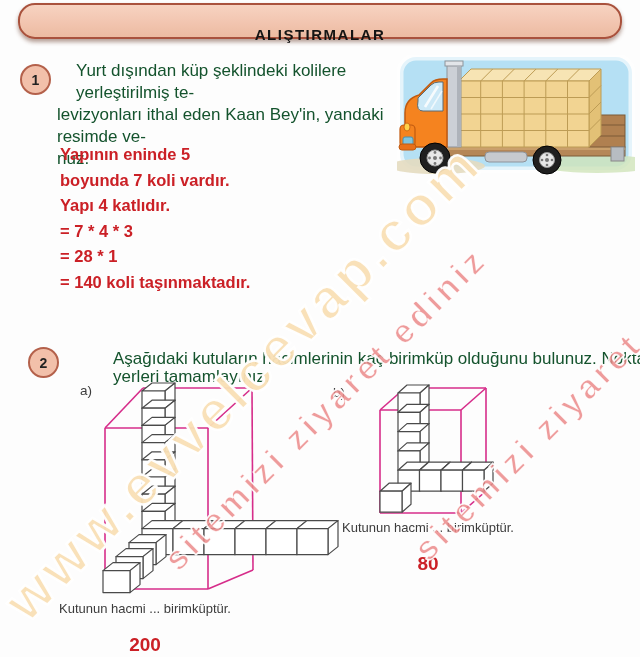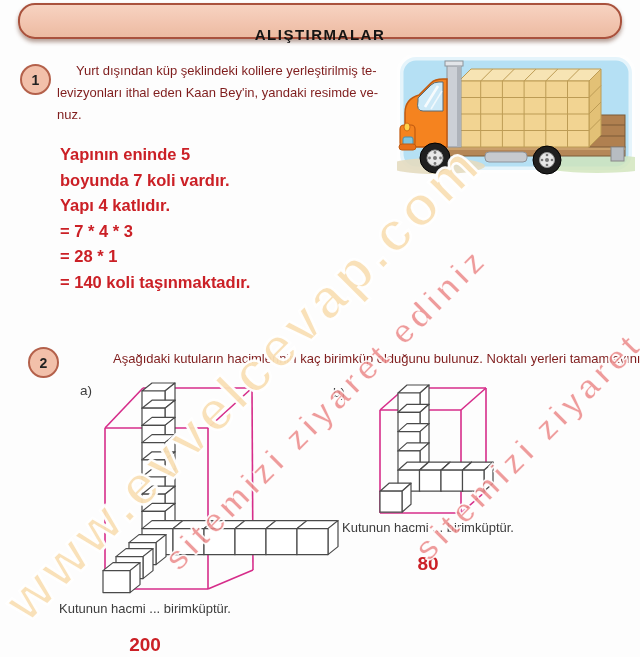--- a/index.html
+++ b/index.html
@@ -23,21 +23,21 @@
   
   .qbadge{
     position:absolute;width:27px;height:27px;border-radius:50%;
     background:#f2c0aa;border:2px solid #b4614b;
     display:flex;align-items:center;justify-content:center;
     font-weight:bold;font-size:14px;color:#222;
   }
   #badge1{left:20px;top:64px;}
   #badge2{left:28px;top:347px;}
   
-  .qtext{position:absolute;font-size:13px;line-height:22px;color:#7f1d1d;}
+  .qtext{position:absolute;font-size:17px;line-height:22px;color:#14532d;}
   #q1text{left:57px;top:60px;width:350px;}
   #q1text .indent{padding-left:19px;}
   #q2text{left:82px;top:350px;width:545px;line-height:18px;margin-left:31px;}
   .sublabel{position:absolute;font-size:13.5px;color:#3c3c3c;}
   #labelA{left:80px;top:383px;}
   #labelB{left:333px;top:385px;}
   
   .answers{position:absolute;left:60px;top:142px;}
   .answers div{
     font-weight:bold;font-size:16.5px;line-height:25.5px;color:#cb2026;

